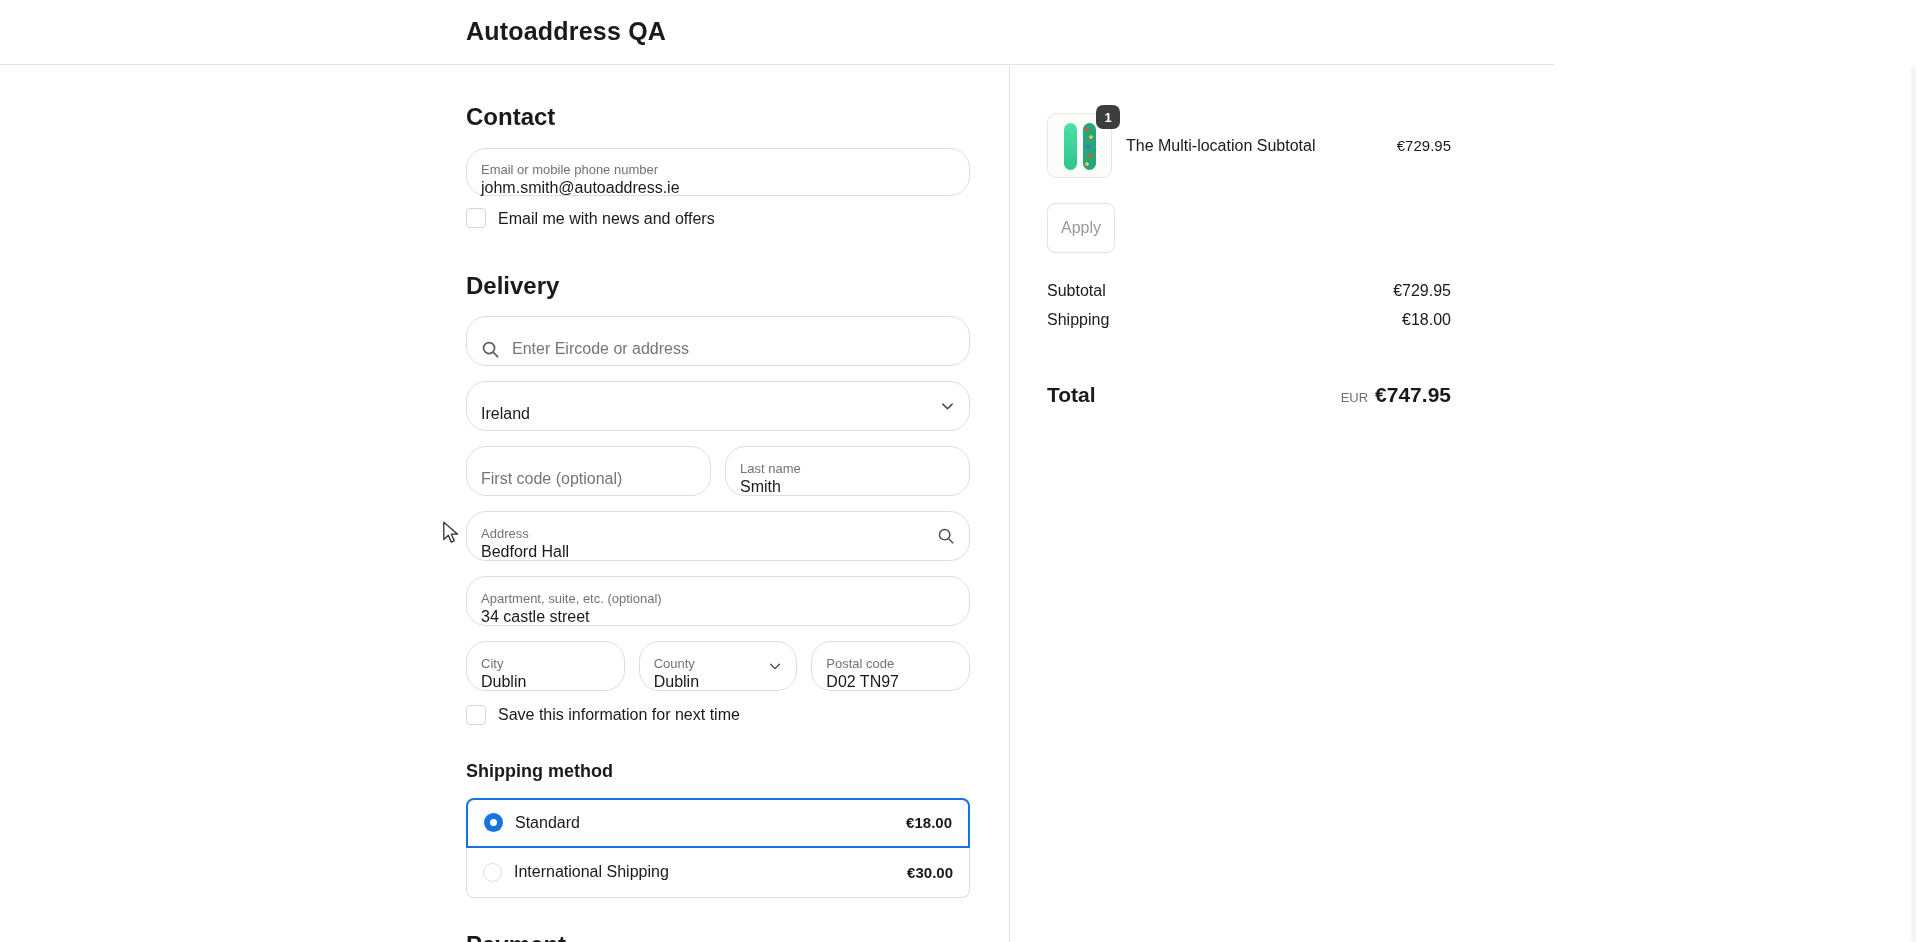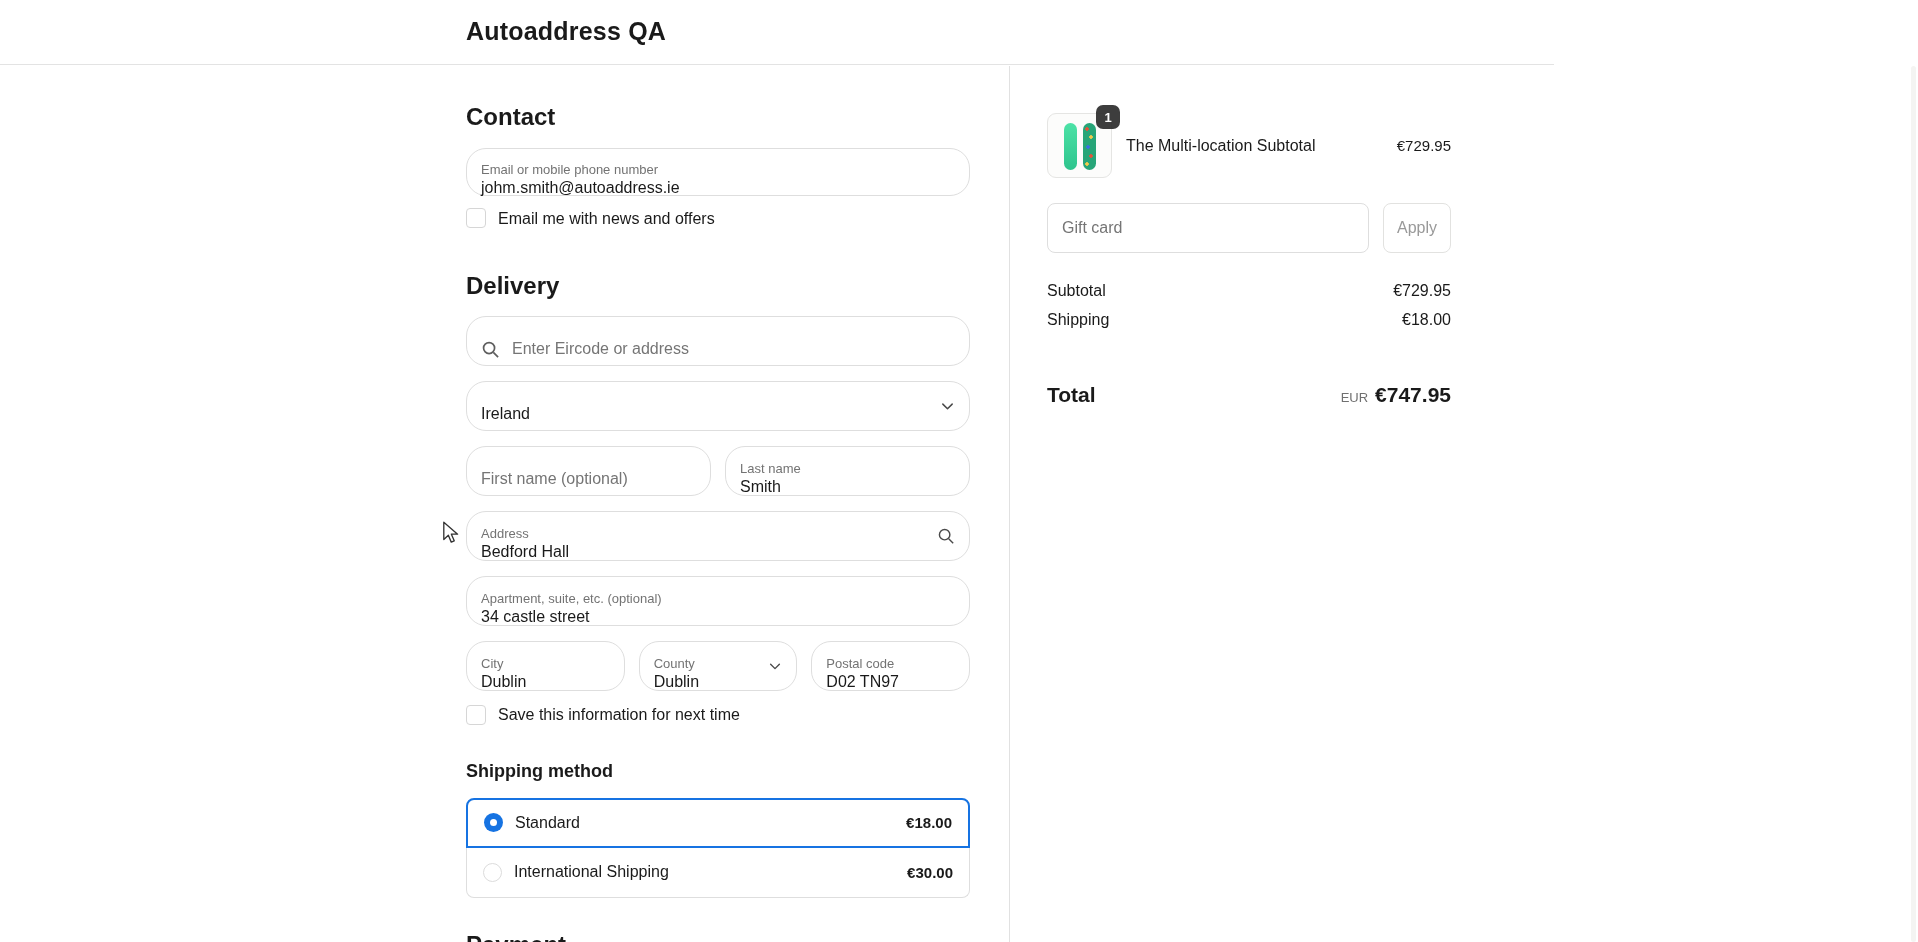--- a/index.html
+++ b/index.html
@@ -127,21 +127,21 @@
       <div class="input-value">Ireland</div>
       <span class="icon-right">
         <svg width="15" height="15" viewBox="0 0 16 16" fill="none" stroke="#4a4a4a" stroke-width="1.6" stroke-linecap="round" stroke-linejoin="round">
           <polyline points="3,6 8,11 13,6"></polyline>
         </svg>
       </span>
     </div>
 
     <div class="row field-gap">
       <div class="input-box">
-        <span class="placeholder">First name (optional)</span>
+        <span class="placeholder">First code (optional)</span>
       </div>
       <div class="input-box">
         <div class="input-label">Last name</div>
         <div class="input-value">Smith</div>
       </div>
     </div>
 
     <div class="input-box field-gap">
       <div class="input-label">Address</div>
       <div class="input-value">Bedford Hall</div>
@@ -208,23 +208,20 @@
       <div class="thumb">
         <span class="board b1"></span>
         <span class="board b2"></span>
         <span class="qty-badge">1</span>
       </div>
       <div class="product-title">The Multi-location Subtotal</div>
       <div class="product-price">€729.95</div>
     </div>
 
     <div class="gift-row">
-      <div class="gift-input">
-        <span class="placeholder">Gift card</span>
-      </div>
       <button class="apply-btn">Apply</button>
     </div>
 
     <div class="totals">
       <div class="t-row">
         <span>Subtotal</span>
         <span class="t-val">€729.95</span>
       </div>
       <div class="t-row">
         <span>Shipping</span>

